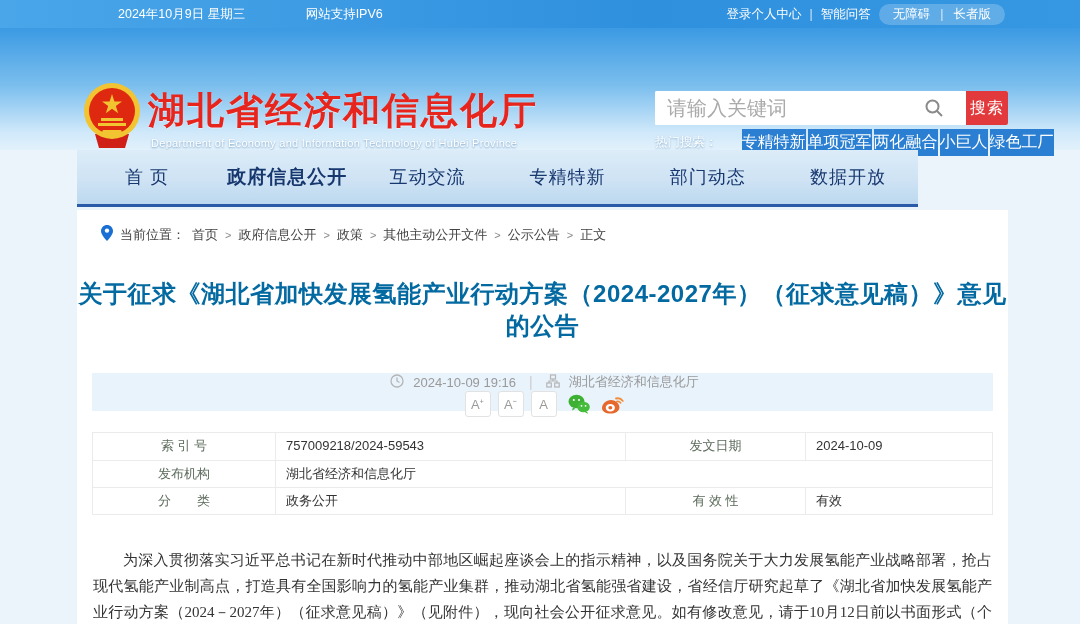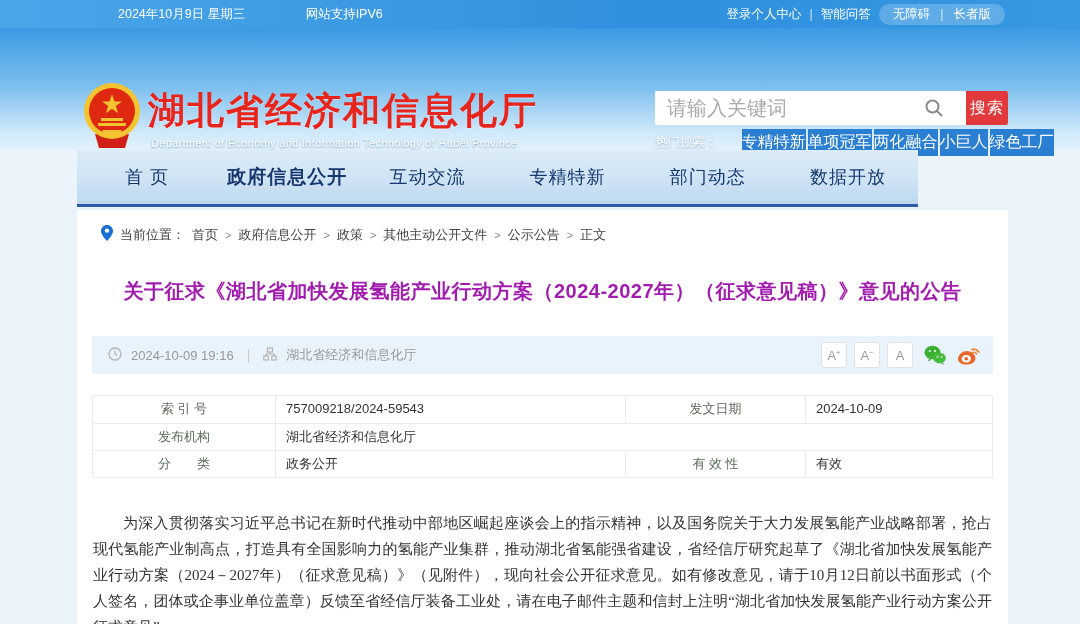--- a/index.html
+++ b/index.html
@@ -47,25 +47,25 @@
   .nav-item { flex:1; display:flex; align-items:center; justify-content:center;
     font-size:18px; color:#17376f; letter-spacing:1px; cursor:pointer; }
   .nav-item.active { font-weight:bold; font-size:19px; }
 
   
   .panel { position:absolute; top:210px; left:77px; width:931px; height:414px;
     background:#fff; }
   .breadcrumb { display:flex; align-items:center; gap:7px; padding:15px 0 0 24px;
     font-size:13px; color:#444; }
   .breadcrumb .bsep { color:#888; font-size:11px; }
-  .article-title { margin-top:34px; text-align:center; font-size:20px; font-weight:600;
-    color:#a21caf; letter-spacing:.5px; }
+  .article-title { margin-top:34px; text-align:center; font-size:24px; font-weight:600;
+    color:#0369a1; letter-spacing:.5px; }
 
   .meta-row { margin:31px 15px 0; height:38px; background:#e9f3fc; display:flex;
-    align-items:center; justify-content:space-between; padding:0 12px 0 16px; }
+    align-items:center; justify-content:space-between; padding:0 12px 0 16px;flex-direction:column; }
   .meta-left { display:flex; align-items:center; gap:9px; color:#999; font-size:13px; }
   .meta-left .vline { color:#ccc; font-size:14px; margin:0 4px; }
   .meta-right { display:flex; align-items:center; gap:7px; }
   .font-btn { width:26px; height:26px; background:#fff; border:1px solid #e2e2e2;
     border-radius:3px; color:#9a9a9a; font-size:13px; display:flex; align-items:center;
     justify-content:center; cursor:pointer; }
   .share-icon { width:24px; height:24px; margin-left:3px; cursor:pointer; }
 
   .info-table { margin:21px 15px 0; display:grid;
     grid-template-columns:183px 350px 180px 1fr; border:1px solid #ebebeb; }

